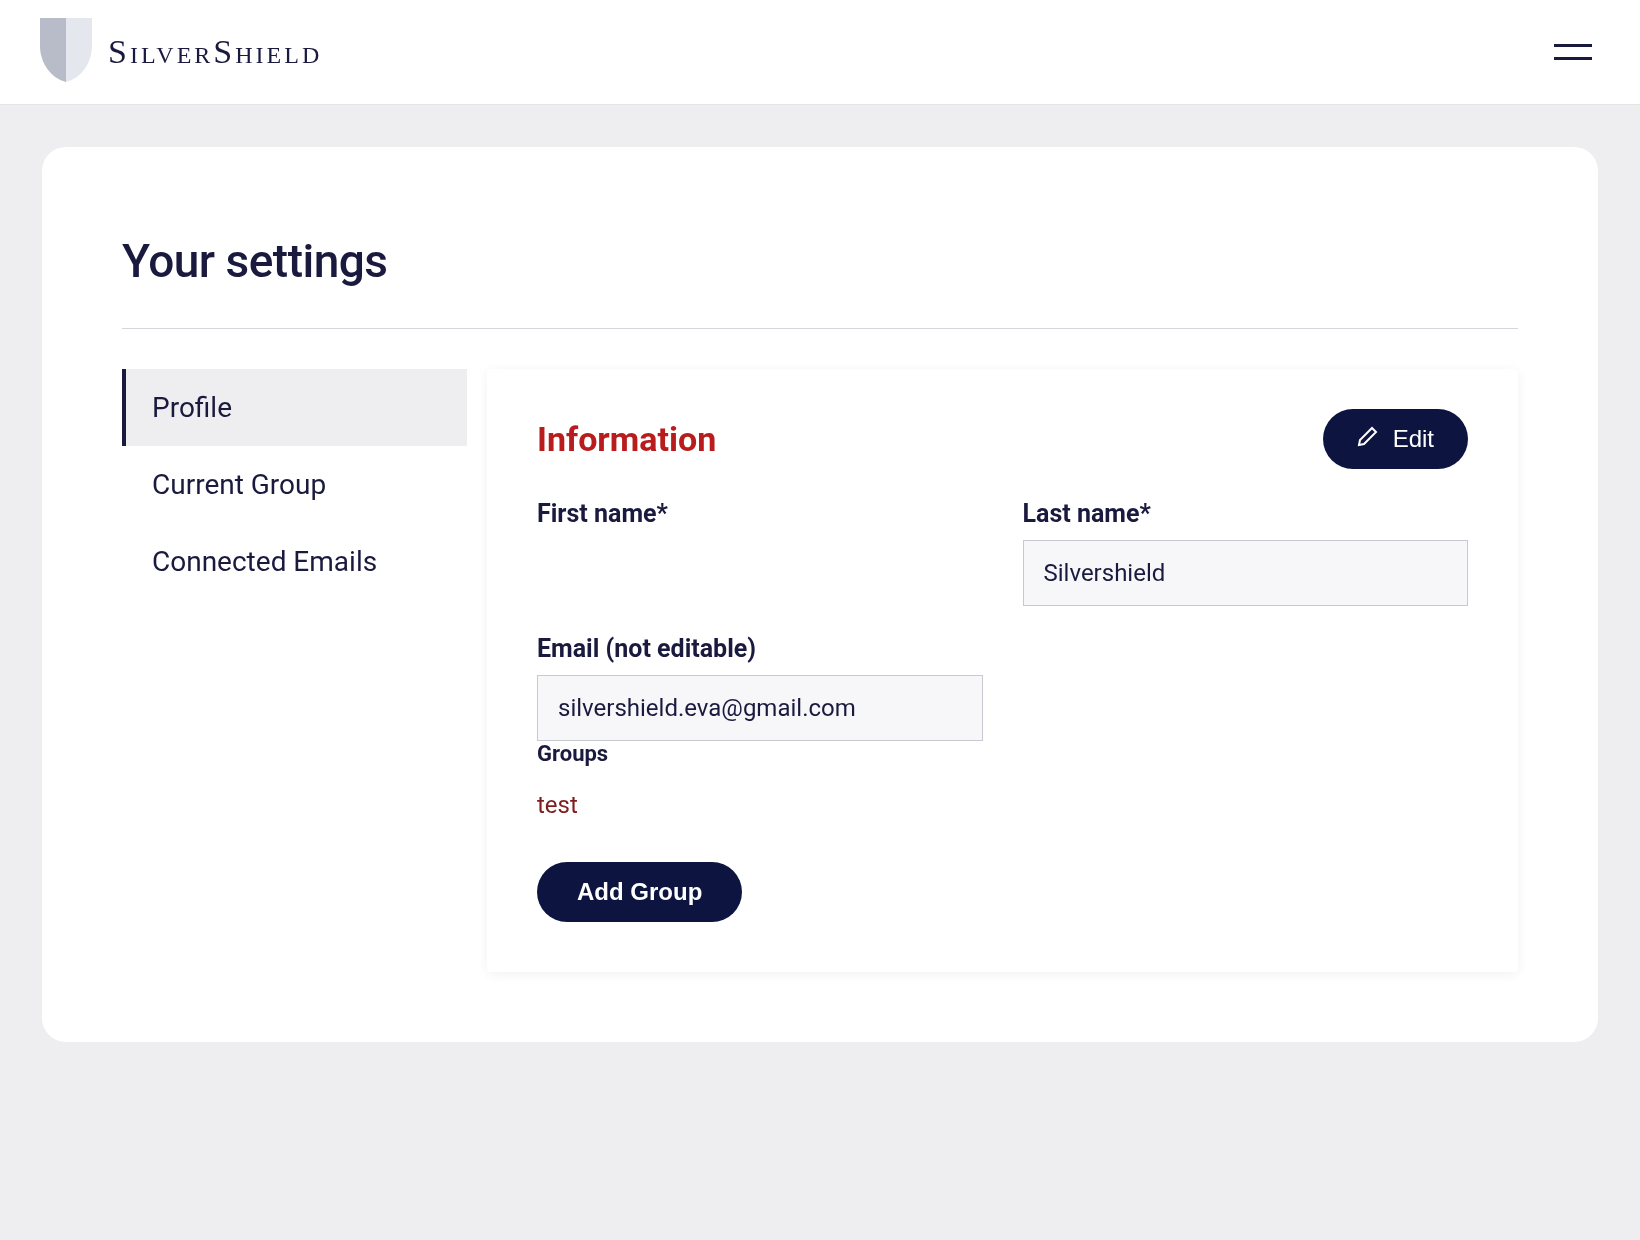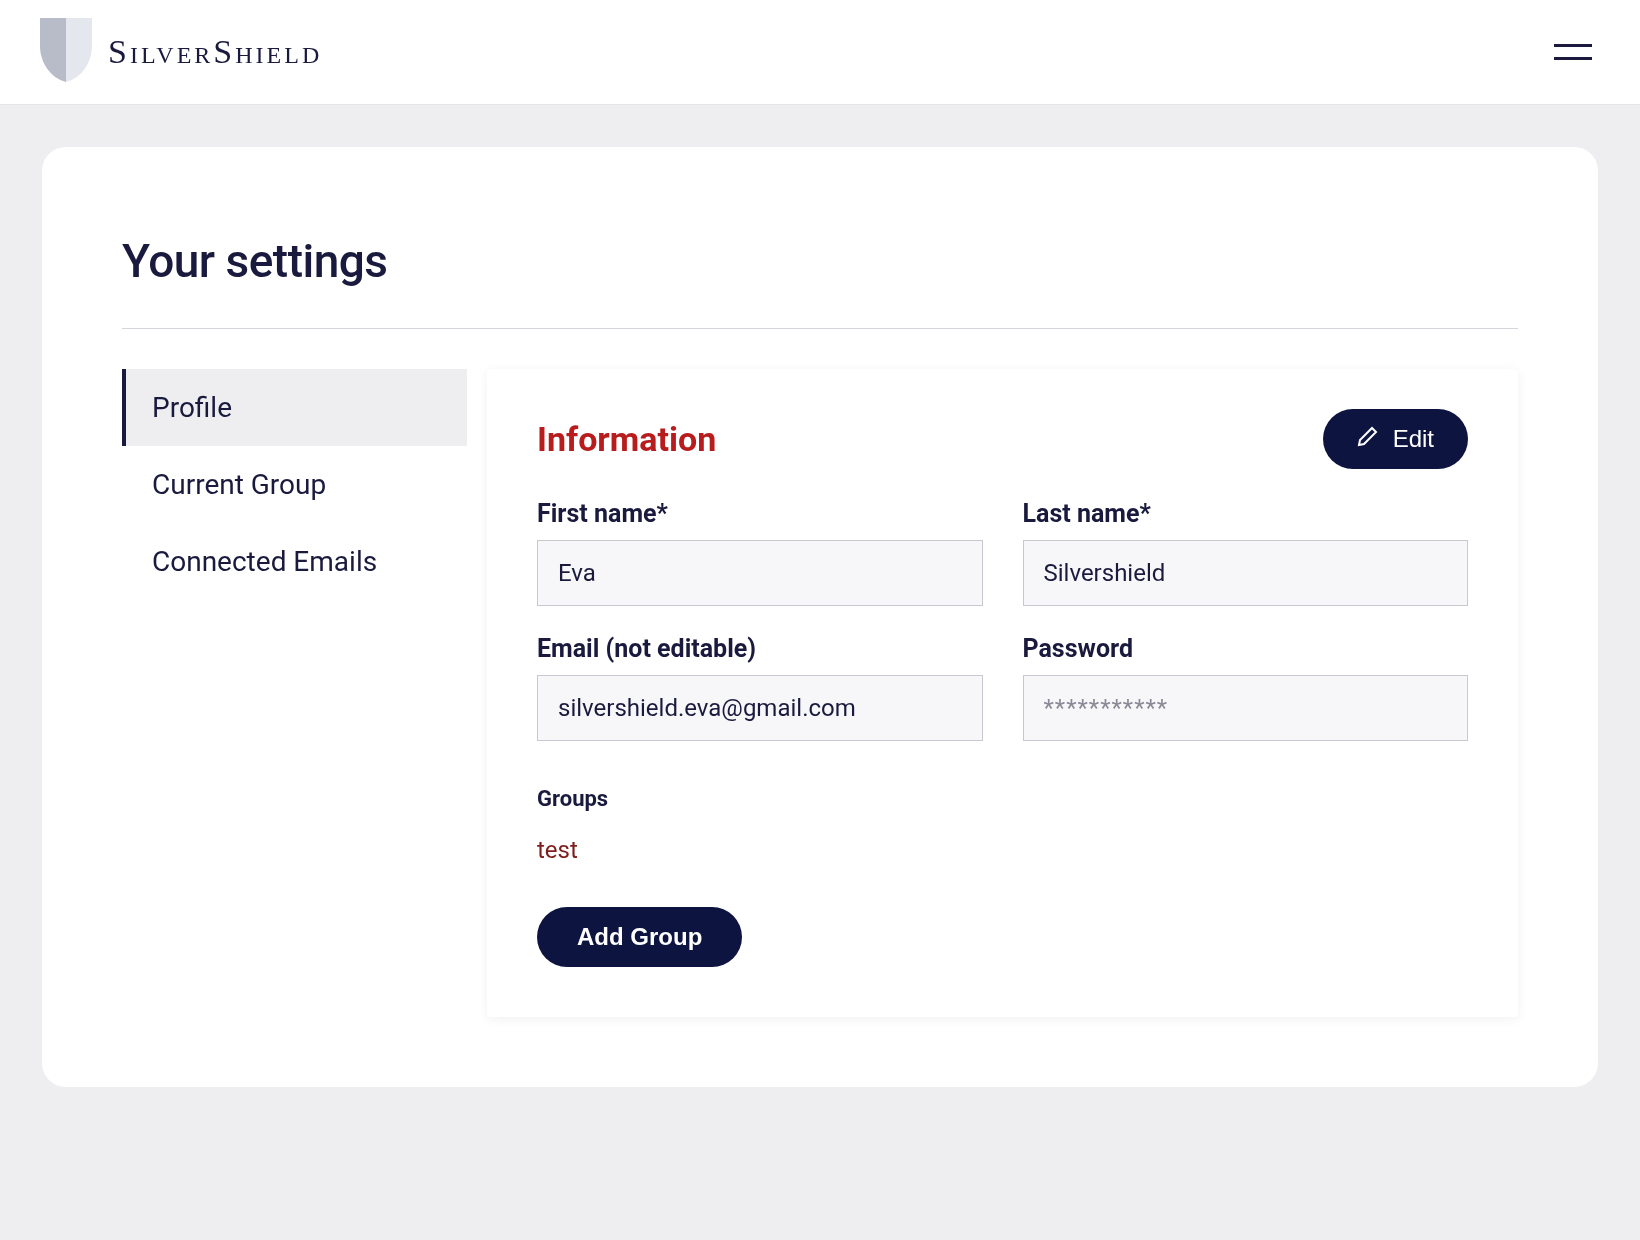--- a/index.html
+++ b/index.html
@@ -118,21 +118,20 @@
       cursor: pointer;
       display: flex;
       align-items: center;
       gap: 14px;
       text-align: right;
     }
     .form-grid {
       display: grid;
       grid-template-columns: 1fr 1fr;
       gap: 28px 40px;
-      margin-bottom: 45px;
     }
     .form-group {
       display: flex;
       flex-direction: column;
       gap: 12px;
     }
     .form-label {
       font-size: 25px;
       font-weight: 700;
       color: #1a1a3e;
@@ -216,34 +215,29 @@
                 <path d="M 15 3 L 19 7 L 7 19 L 2 20 L 3 15 Z"></path>
               </svg>
             </span>
             <span>Edit</span>
           </button>
         </div>
 
         <div class="form-grid">
           <div class="form-group">
             <label class="form-label">First name*</label>
-            <input type="text" class="form-input" value="Eva" style="">
           </div>
           <div class="form-group">
             <label class="form-label">Last name*</label>
             <input type="text" class="form-input" value="Silvershield" style="">
           </div>
           <div class="form-group">
             <label class="form-label">Email (not editable)</label>
             <input type="text" class="form-input" readonly="" value="silvershield.eva@gmail.com" style="">
           </div>
-          <div class="form-group">
-            <label class="form-label">Password</label>
-            <input type="password" class="form-input" placeholder="***********" style="">
-          </div>
         </div>
 
         <h2 class="groups-title">Groups</h2>
         <div class="group-item">test</div>
         <button class="add-group-btn">Add Group</button>
       </div>
     </div>
   </div>
 </div>
 

